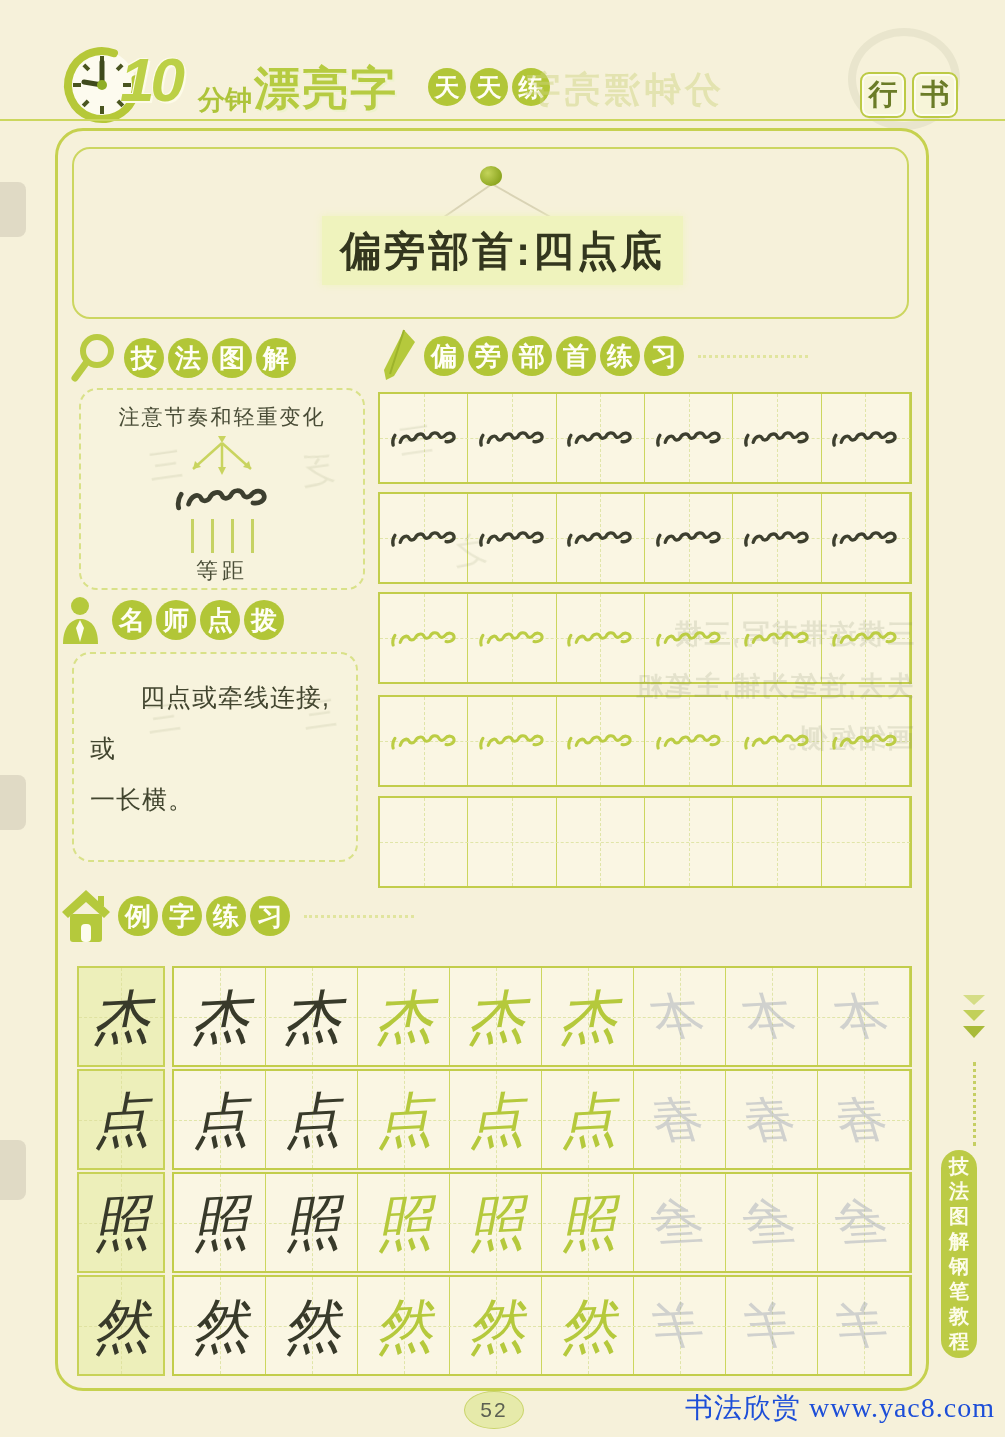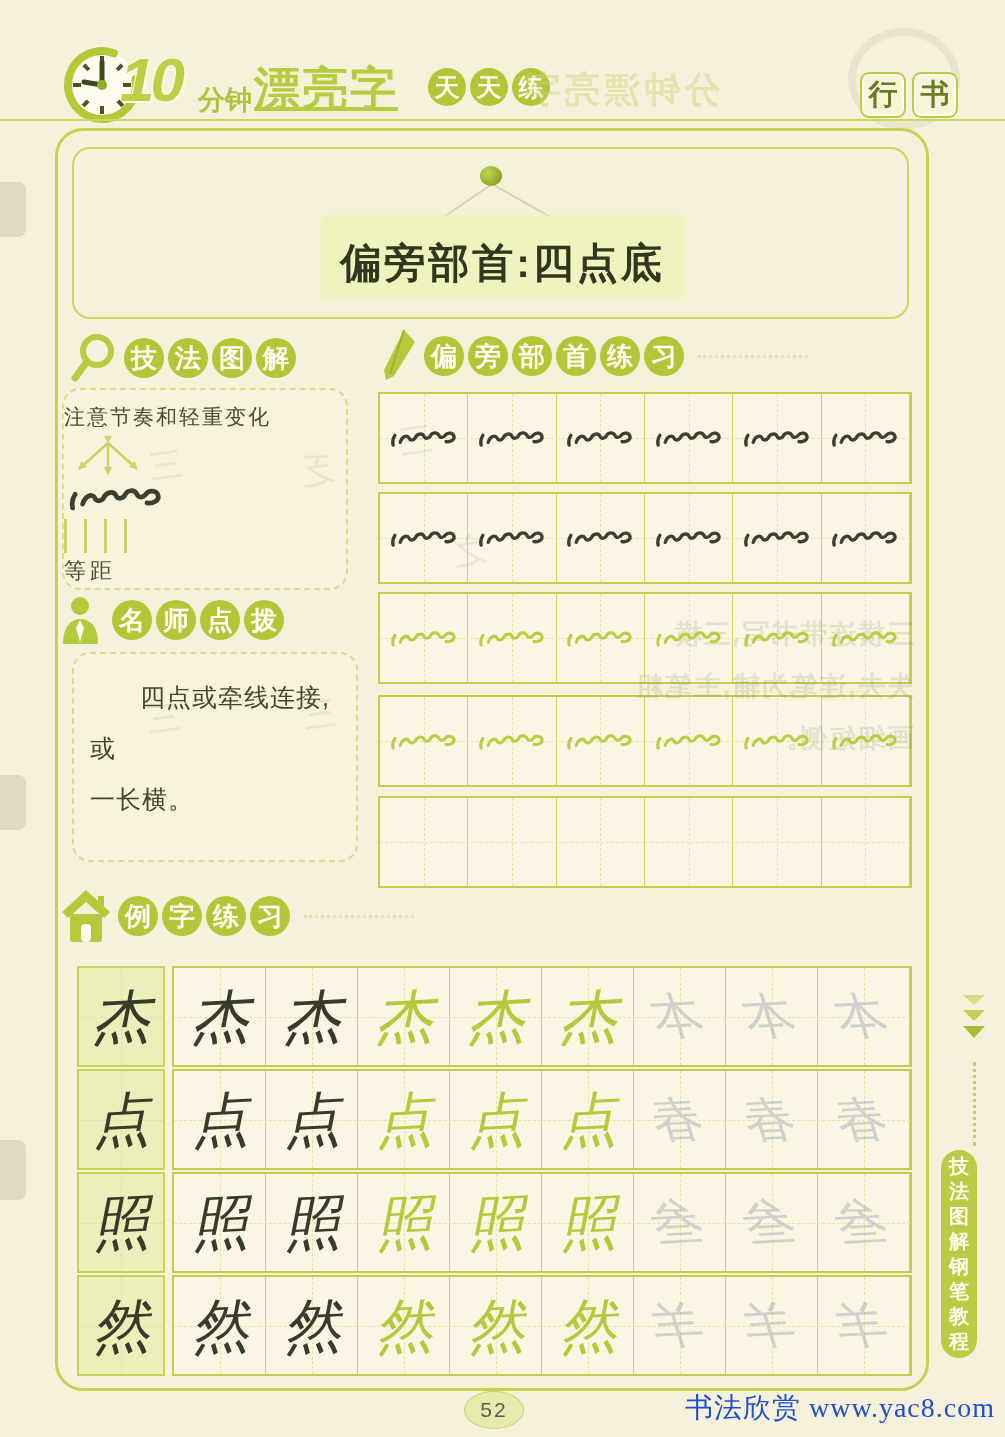--- a/index.html
+++ b/index.html
@@ -5,21 +5,21 @@
   html,body{margin:0;padding:0;background:#e9e4cf;}
   .page{position:relative;width:1005px;height:1437px;background:#f6f1da;overflow:hidden;
         font-family:"Liberation Sans",sans-serif;}
   svg{display:block;}
   
   .hdr-line{position:absolute;left:0;top:119px;width:1005px;height:0;border-top:2px solid #ccd75e;}
   .logo-num{position:absolute;left:120px;top:44px;font-size:62px;font-weight:bold;font-style:italic;
             color:#bcd046;text-shadow:2px 2px 0 #fdfbe8,-1px -1px 0 #fdfbe8;letter-spacing:-4px;}
   .logo-min{position:absolute;left:198px;top:82px;font-size:27px;font-weight:bold;color:#aec43a;}
   .logo-beauty{position:absolute;left:254px;top:58px;font-size:46px;font-weight:bold;color:#b6cb41;
-            text-shadow:2px 2px 0 #eef2cc;letter-spacing:2px;text-decoration:underline;}
+            text-shadow:2px 2px 0 #eef2cc;letter-spacing:2px;}
   .daily-badges{position:absolute;left:428px;top:68px;display:flex;gap:4px;}
   .daily-badges .circle{width:38px;height:38px;font-size:25px;}
   .ghost-header{position:absolute;left:520px;top:66px;font-size:36px;font-weight:bold;color:#cdd47e;
             opacity:.45;transform:scaleX(-1);letter-spacing:4px;filter:blur(.6px);}
   .ghost-clock{position:absolute;left:848px;top:28px;width:96px;height:86px;border:8px solid #d9d7bd;
             border-radius:50%;opacity:.45;}
   .script-badges{position:absolute;left:860px;top:72px;display:flex;gap:6px;}
   .sbadge{width:42px;height:42px;border:2px solid #bcca45;border-radius:9px;background:#f7f5d9;
           color:#6b7c28;font-size:29px;font-weight:bold;display:flex;align-items:center;justify-content:center;
           box-shadow:inset 0 0 0 2px #fdfcee;}
@@ -31,25 +31,25 @@
   .deco-dots{width:110px;height:0;border-top:3px dotted #dde390;margin-left:8px;opacity:.8;}
   
   .frame{position:absolute;left:55px;top:128px;width:868px;height:1257px;border:3px solid #c6d14f;
          border-radius:28px;}
   .title-card{position:absolute;left:72px;top:147px;width:833px;height:168px;border:2px solid #ccd660;
          border-radius:18px;}
   .pin{position:absolute;left:480px;top:166px;width:22px;height:20px;border-radius:50%;
        background:radial-gradient(circle at 35% 35%,#c4d45a,#8ea722 70%);}
   .strings{position:absolute;left:420px;top:180px;}
   .title-band{position:absolute;left:0;top:216px;width:100%;text-align:center;}
-  .title-band h1{display:inline-block;margin:0;background:#eff3bd;padding:20px 18px 6px;
+  .title-band h1{display:inline-block;margin:0;background:#eff3bd;padding:8px 18px 6px;
        font-size:41px;font-weight:bold;color:#33361e;letter-spacing:3px;box-shadow:0 0 8px #eff3bd;}
   
   .dash-box{position:absolute;border:2px dashed #d9e188;border-radius:18px;background:rgba(250,246,227,.35);}
-  .tech-box{left:62px;top:388px;width:282px;height:198px;display:flex;flex-direction:column;align-items:flex-start;}
+  .tech-box{left:79px;top:388px;width:282px;height:198px;display:flex;flex-direction:column;align-items:center;}
   .tech-note{margin-top:13px;font-size:21px;letter-spacing:2px;color:#494c36;}
   .eq-lines{display:flex;gap:17px;margin-top:2px;}
   .eq-lines i{width:3px;height:34px;background:#c6d263;}
   .tech-label{margin-top:3px;font-size:22px;letter-spacing:4px;color:#494c36;}
   .tips-box{left:72px;top:652px;width:282px;height:206px;}
   .tips-text{padding:18px 14px 0 16px;font-size:25px;line-height:51px;color:#42452f;letter-spacing:1px;}
   .tips-text .l0{text-indent:2em;}
   
   .prow{position:absolute;border:2px solid #c2cd4b;background:#faf6e3;display:flex;}
   .prow .hdash{position:absolute;left:0;right:0;top:50%;border-top:1px dashed #e0e5a8;}

